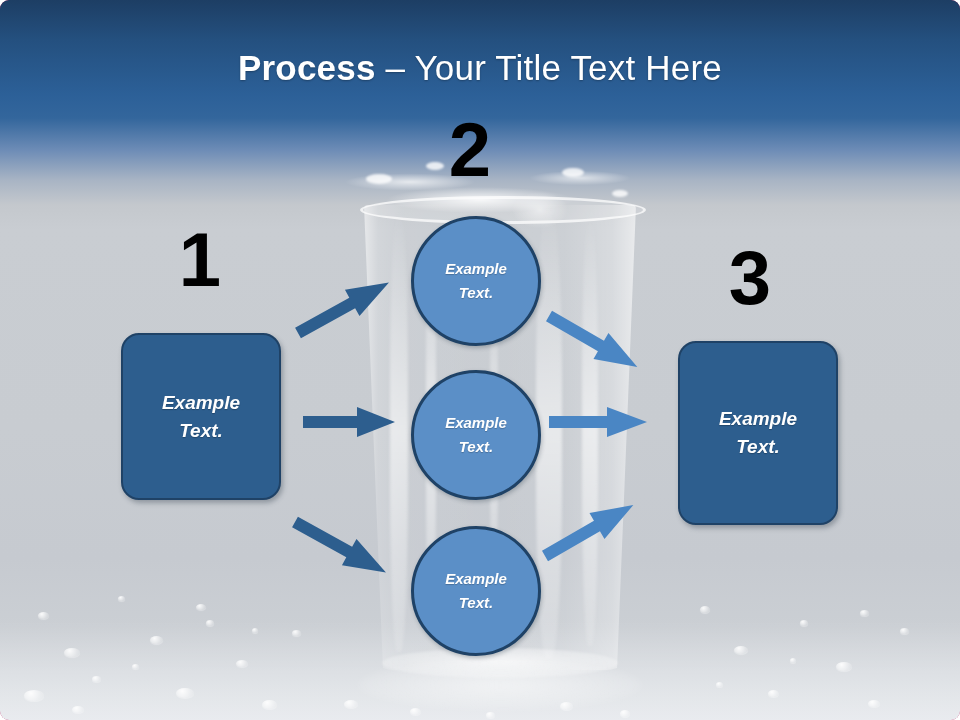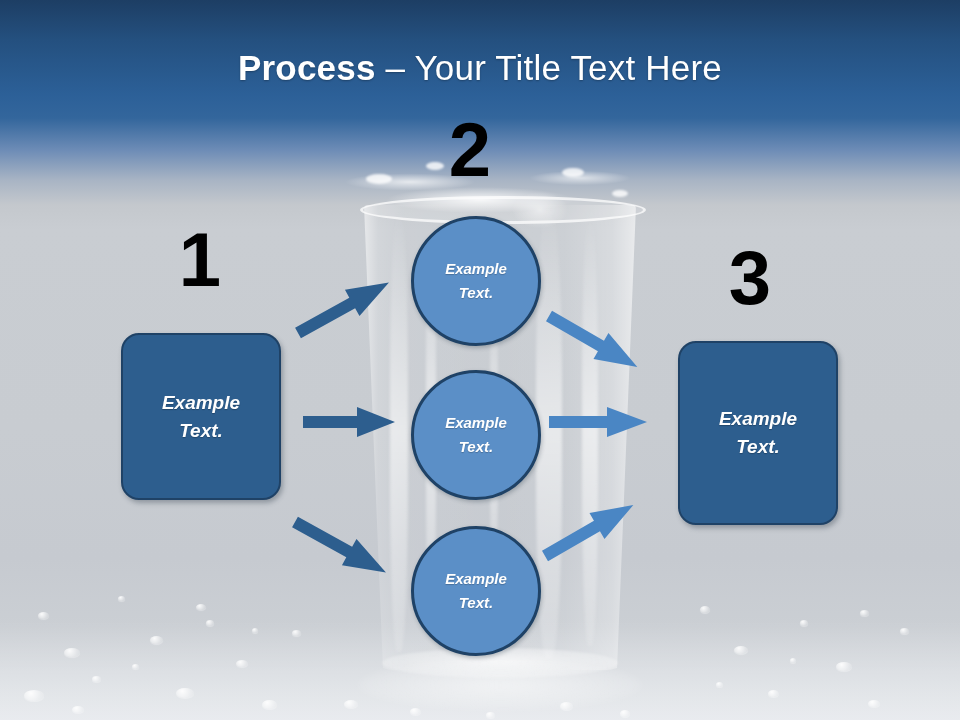--- a/index.html
+++ b/index.html
@@ -8,20 +8,21 @@
   }
   body {
     font-family: "Liberation Sans", sans-serif;
   }
   #slide {
     position: relative;
     width: 960px;
     height: 720px;
     overflow: hidden;
     background: #be185d;
+    border-radius: 9px;
   }
 
   
   .bg-sky {
     position: absolute; left: 0; top: 0; width: 960px; height: 230px;
     background: linear-gradient(to bottom,
         #1d3e64 0px,
         #24507f 40px,
         #2c6098 95px,
         #33669c 118px,

